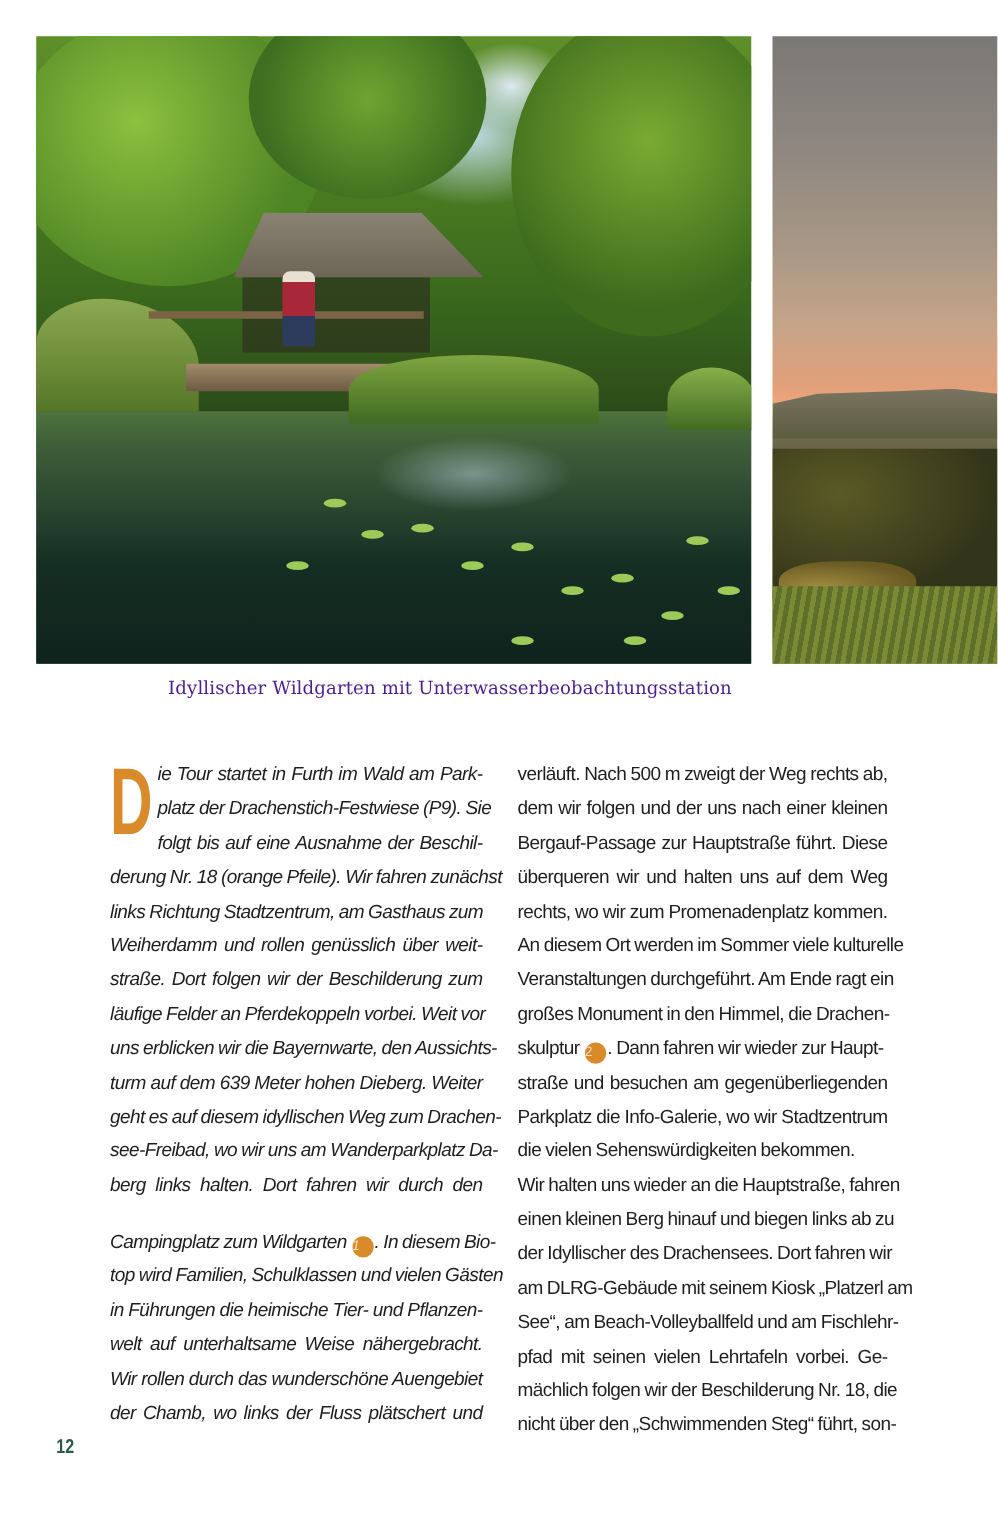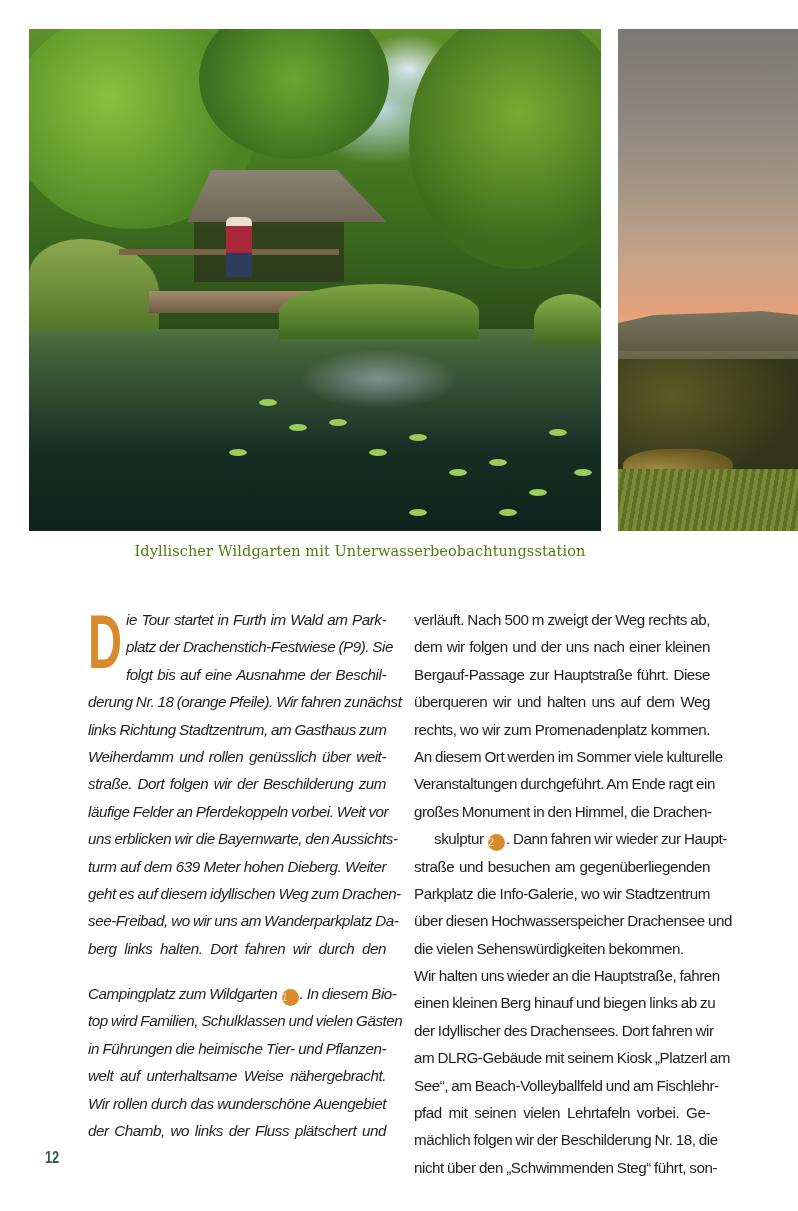--- a/index.html
+++ b/index.html
@@ -30,21 +30,21 @@
   .lily { position: absolute; width: 18px; height: 7px; border-radius: 50%; background: #9ccb5a; }
 
   #photo-landscape { left: 618px; top: 29px; width: 180px; height: 502px;
     background: linear-gradient(180deg,#7a7875 0%,#8f8780 18%,#a89886 34%,#c6a488 46%,#e2a07a 56%,#eda47b 58%,#b6a38a 60%,#6f6a4e 64%,#4a4a2a 72%,#3d3f1f 82%,#4f5a24 92%,#6a7a32 100%); }
   .hills { position: absolute; left: 0; top: 282px; width: 180px; height: 40px; background: linear-gradient(180deg,#7a7461,#5c5c40); clip-path: polygon(0 30%,20% 10%,55% 5%,80% 0,100% 10%,100% 100%,0 100%); }
   .forest { position: absolute; left: 0; top: 330px; width: 180px; height: 120px; background: radial-gradient(ellipse at 30% 30%,#5a5a25,#33351a 70%); }
   .field { position: absolute; left: 0; top: 440px; width: 180px; height: 62px; background: repeating-linear-gradient(100deg,#7a8a35 0 4px,#5f6e28 4px 8px); }
   .bushes { position: absolute; left: 5px; top: 420px; width: 110px; height: 40px; background: radial-gradient(ellipse at 30% 50%,#a08a40,#6a5a22 70%); border-radius: 40%; }
 
   .caption { position: absolute; left: 0; width: 720px; top: 543px; text-align: center;
-    font-family: "DejaVu Serif", serif; font-size: 14.5px; color: #4d7c0f; letter-spacing: 0.1px; }
+    font-family: "DejaVu Serif", serif; font-size: 14.5px; color: #4c1d95; letter-spacing: 0.1px; }
 
   .column { position: absolute; top: 606px; font-family: "Liberation Sans", sans-serif;
     font-size: 15.2px; line-height: 27.4px; color: #1e1e1e; text-align: justify; letter-spacing: -0.45px; word-spacing: -0.5px; }
   #col-left { left: 88px; width: 298px; font-style: italic; }
   #col-right { left: 414px; width: 296px; }
   .line { display: block; white-space: nowrap; text-align: justify; text-align-last: justify; height: 27.4px; overflow: visible; }
   .line.last { text-align-last: left; }
   .dropcap { position: absolute; left: 88px; top: 604px; font-family: "Liberation Sans", sans-serif;
     font-size: 76px; line-height: 76px; color: #d98a2a; font-weight: bold; transform: scaleX(0.62); transform-origin: left top; }
   .indent { padding-left: 38px; }
@@ -119,24 +119,23 @@
 
 <div class="column" id="col-right">
   <span class="line">verläuft. Nach 500 m zweigt der Weg rechts ab,</span>
   <span class="line">dem wir folgen und der uns nach einer kleinen</span>
   <span class="line">Bergauf-Passage zur Hauptstraße führt. Diese</span>
   <span class="line">überqueren wir und halten uns auf dem Weg</span>
   <span class="line">rechts, wo wir zum Promenadenplatz kommen.</span>
   <span class="line">An diesem Ort werden im Sommer viele kulturelle</span>
   <span class="line">Veranstaltungen durchgeführt. Am Ende ragt ein</span>
   <span class="line">großes Monument in den Himmel, die Drachen-</span>
-  <span class="line" style="text-align-last:left;margin-left:20px;"><span>skulptur</span> <span class="marker">2</span><span>. Dann fahren wir wieder zur Haupt-</span></span>
+  <span class="line" style="text-align-last:left;"><span>skulptur</span> <span class="marker">2</span><span>. Dann fahren wir wieder zur Haupt-</span></span>
   <span class="line">straße und besuchen am gegenüberliegenden</span>
   <span class="line">Parkplatz die Info-Galerie, wo wir Stadtzentrum</span>
-  <span class="line">über diesen Hochwasserspeicher Drachensee und</span>
   <span class="line last">die vielen Sehenswürdigkeiten bekommen.</span>
   <span class="line">Wir halten uns wieder an die Hauptstraße, fahren</span>
   <span class="line">einen kleinen Berg hinauf und biegen links ab zu</span>
   <span class="line">der Idyllischer des Drachensees. Dort fahren wir</span>
   <span class="line">am DLRG-Gebäude mit seinem Kiosk „Platzerl am</span>
   <span class="line">See“, am Beach-Volleyballfeld und am Fischlehr-</span>
   <span class="line">pfad mit seinen vielen Lehrtafeln vorbei. Ge-</span>
   <span class="line">mächlich folgen wir der Beschilderung Nr. 18, die</span>
   <span class="line">nicht über den „Schwimmenden Steg“ führt, son-</span>
 </div>

